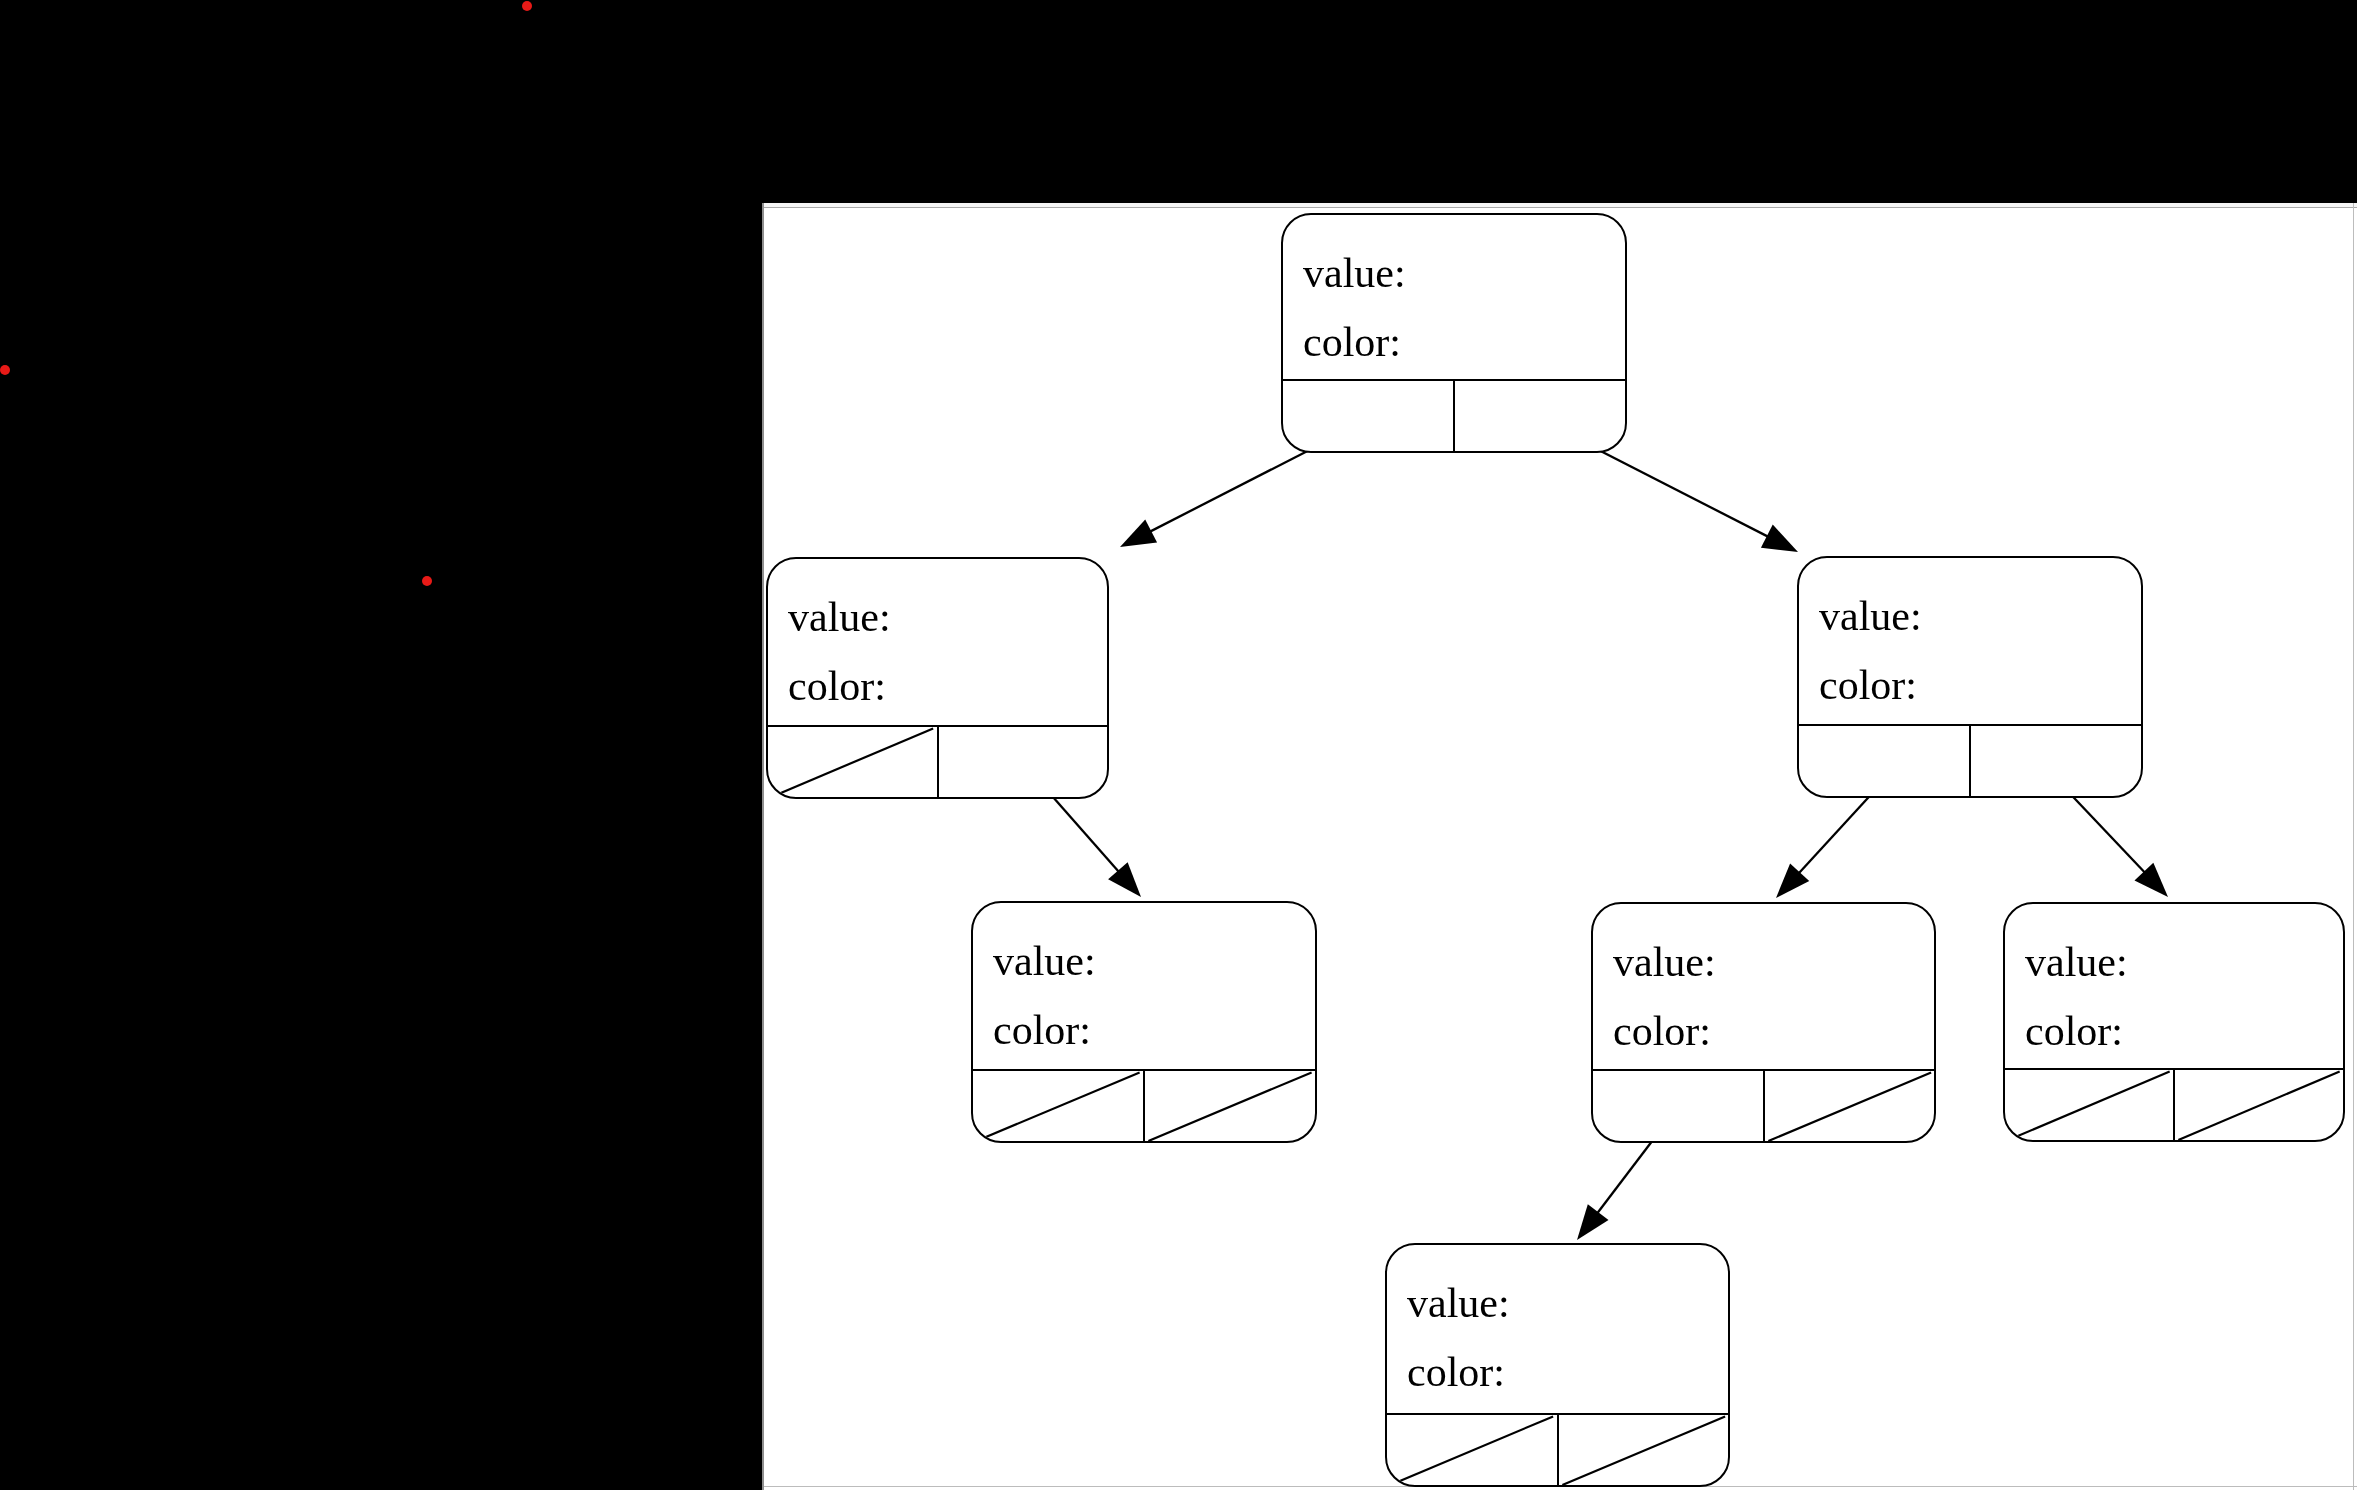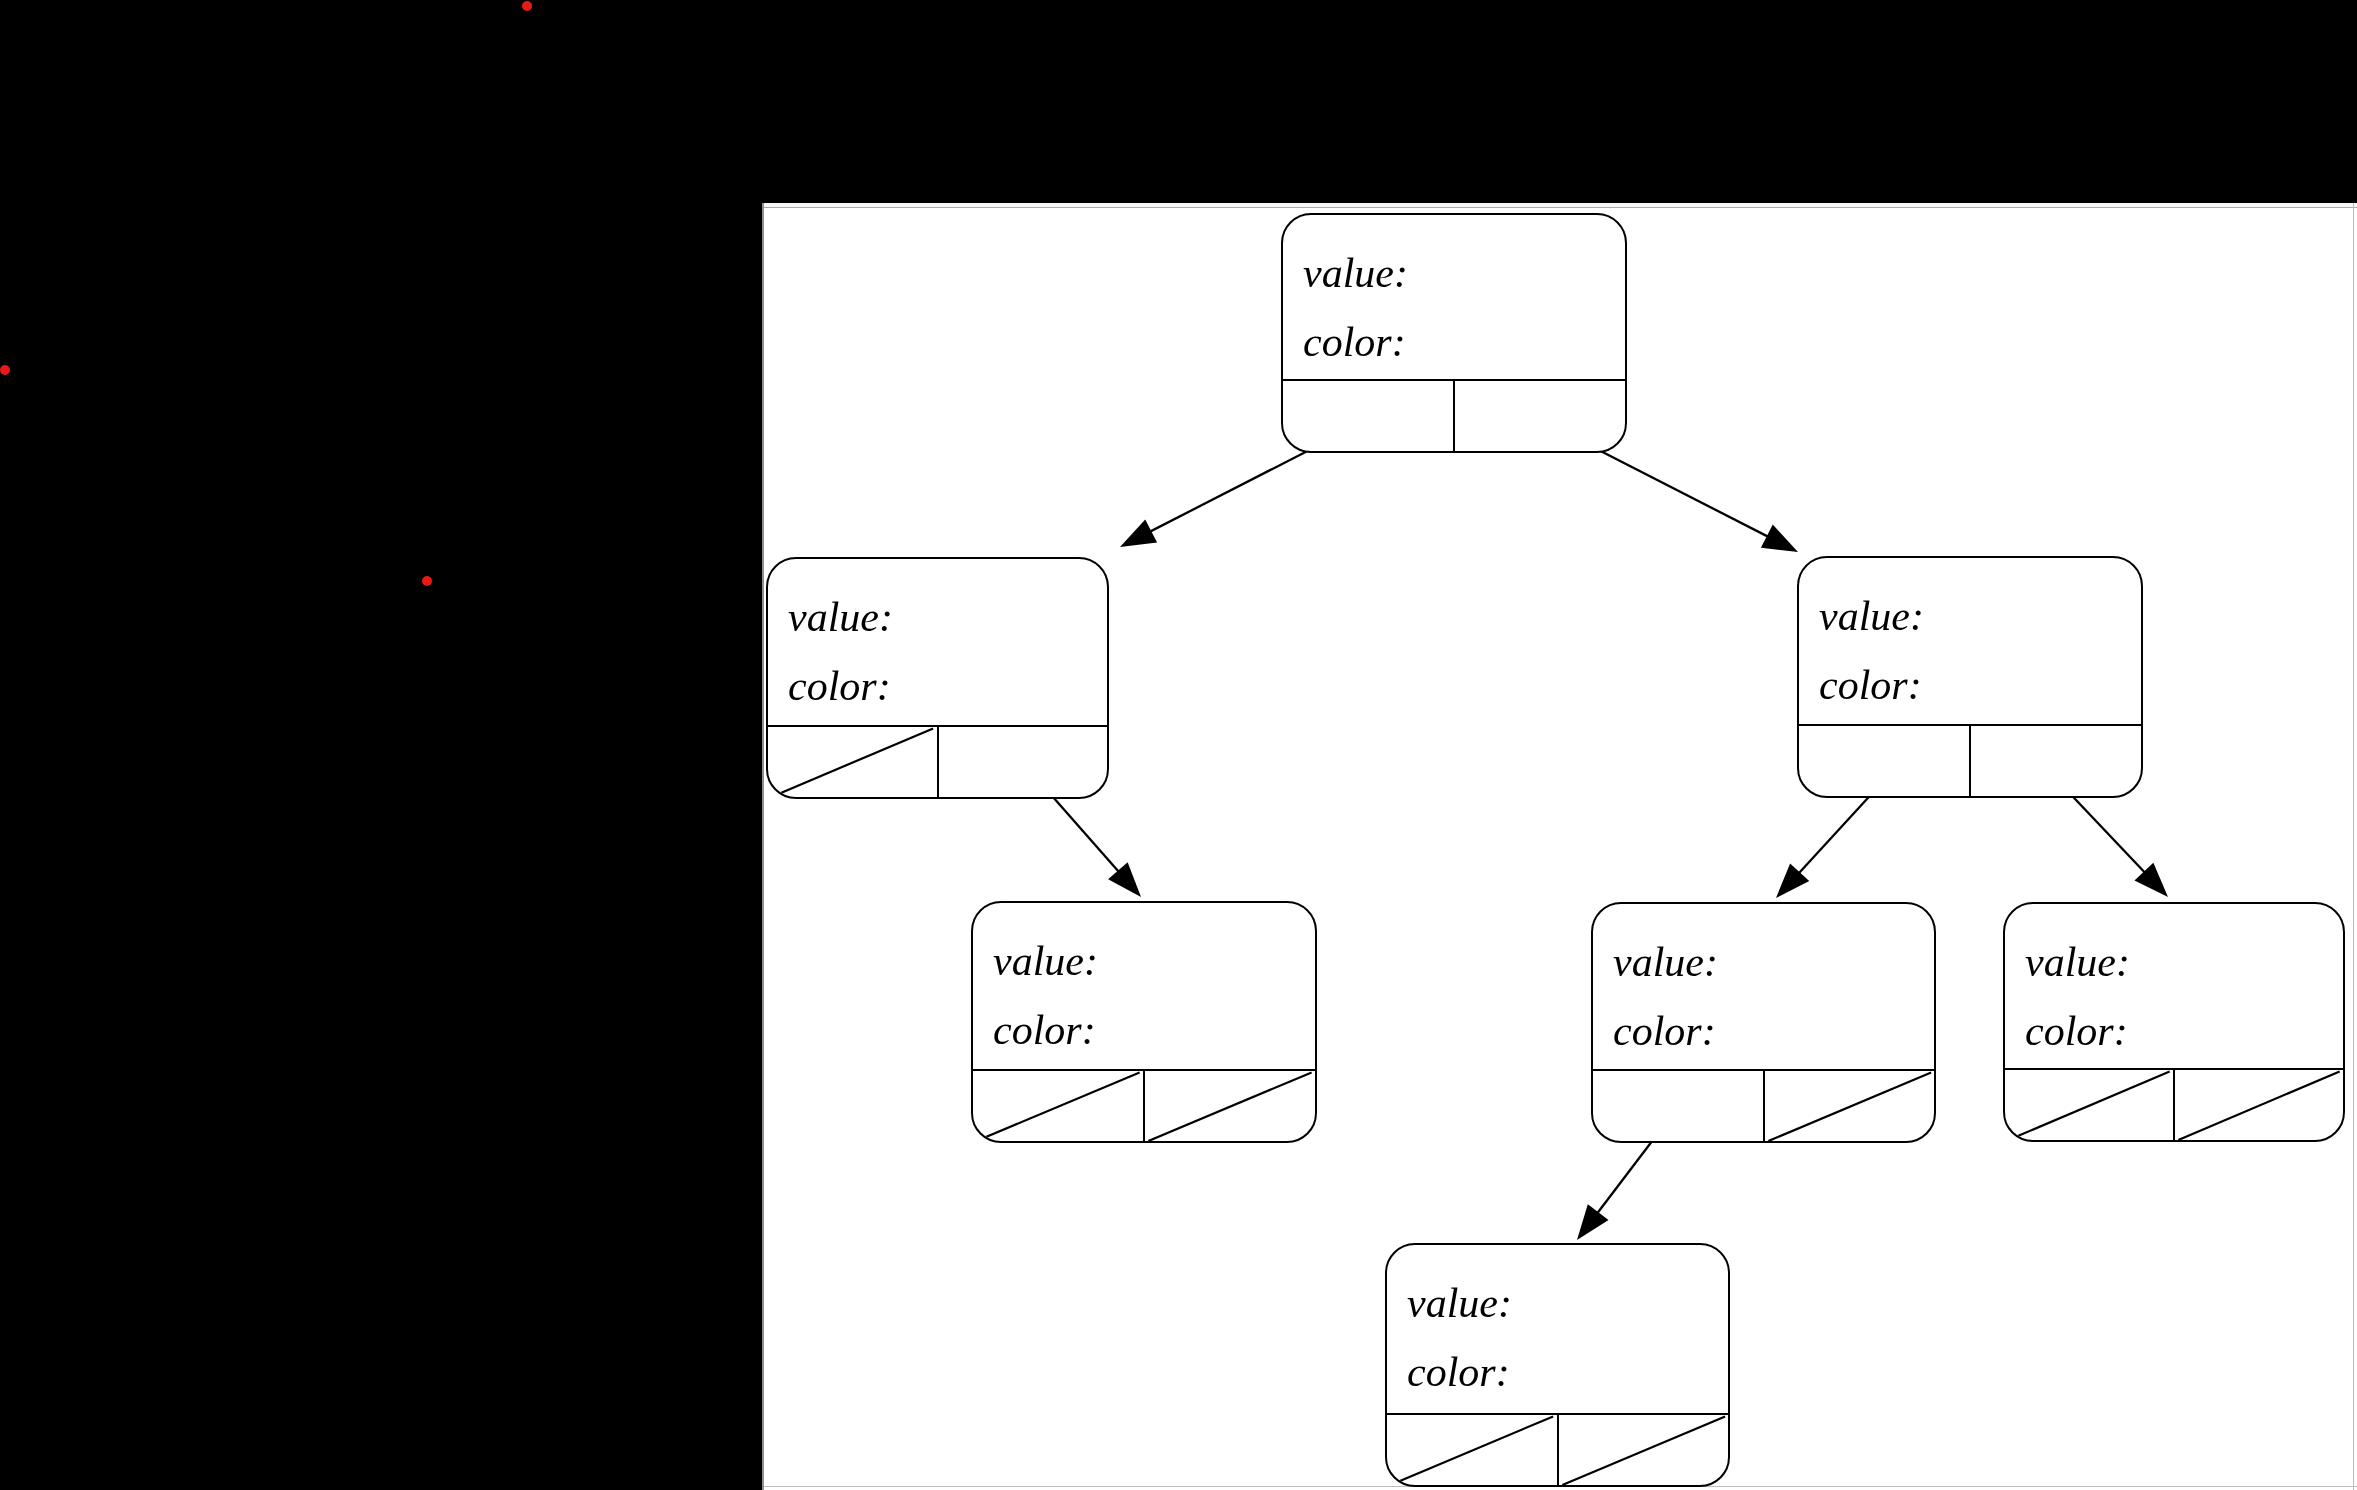--- a/index.html
+++ b/index.html
@@ -43,21 +43,20 @@
   }
   .node {
     position: absolute;
     box-sizing: border-box;
     background: #ffffff;
     border: 2.4px solid #000;
     border-radius: 30px;
     display: flex;
     flex-direction: column;
     overflow: hidden;
-    font-style: italic;
   }
   .node-fields {
     flex: 1;
     padding: 24px 0 0 20px;
     font-size: 42px;
     line-height: 69px;
     color: #000;
     white-space: nowrap;
   }
   .node-pointers {

